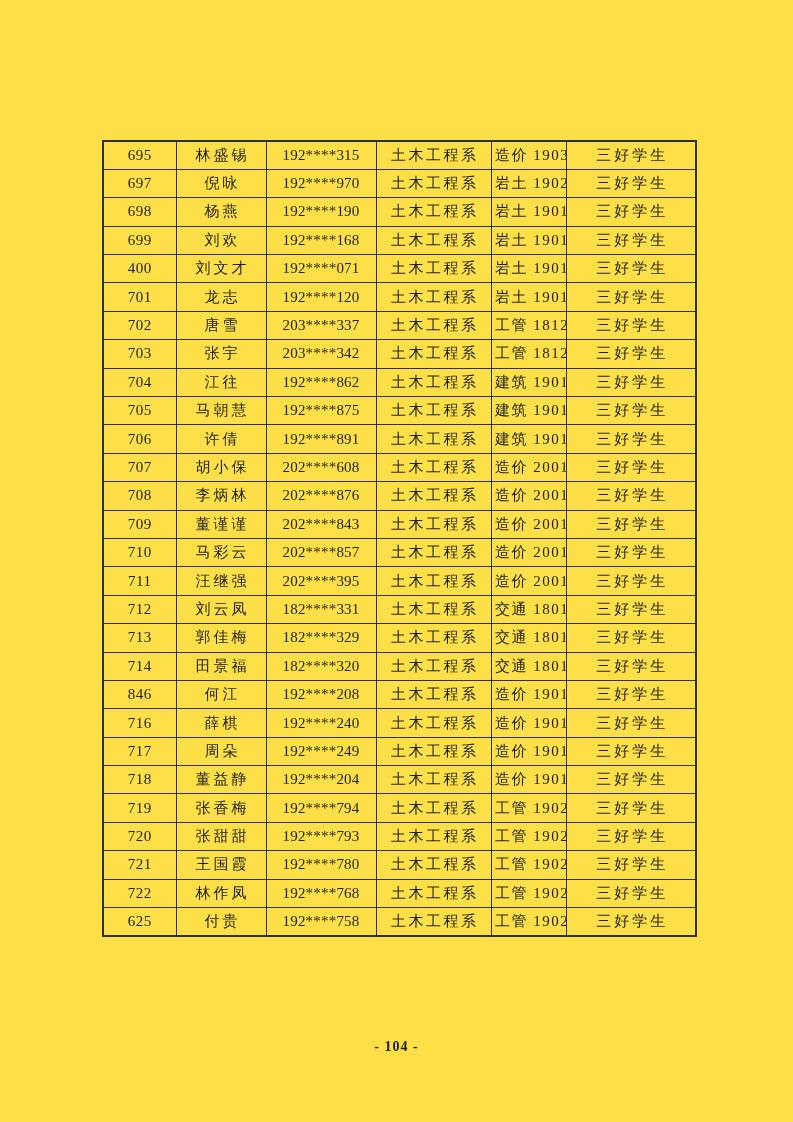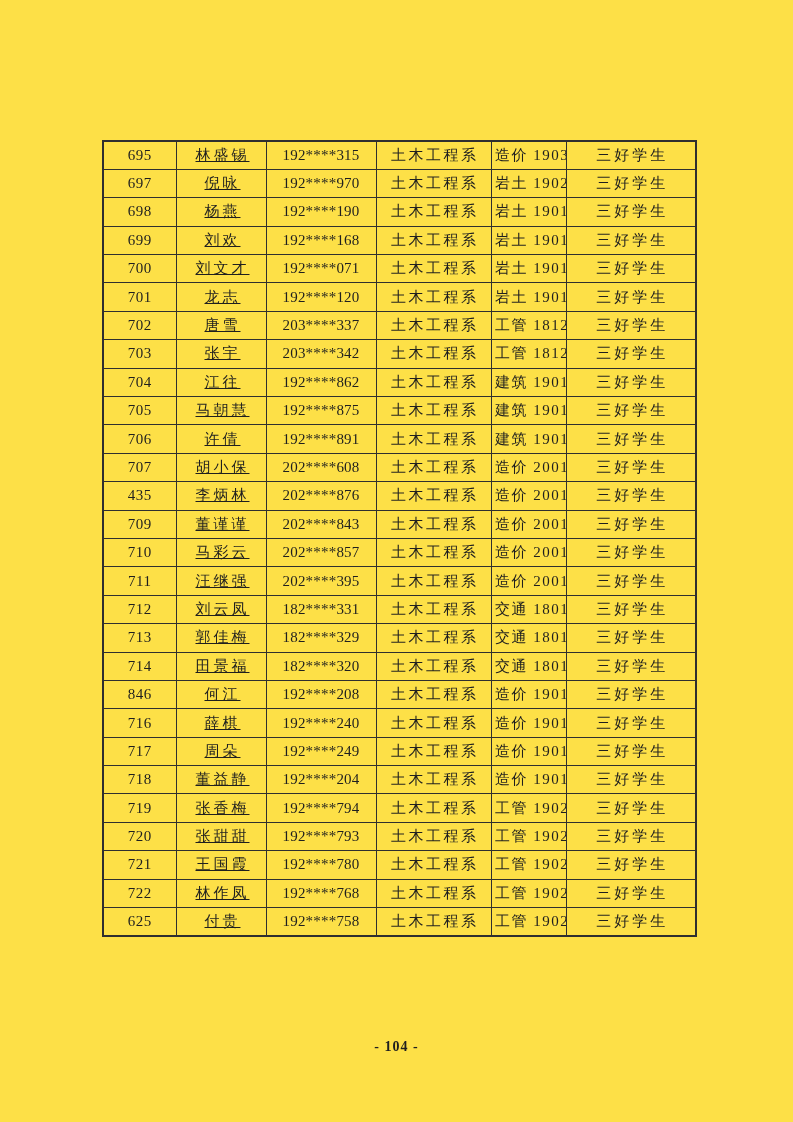--- a/index.html
+++ b/index.html
@@ -25,21 +25,21 @@
     border:1px solid #2f2f2f;
     height:28.4px;
     text-align:center;
     vertical-align:middle;
     font-size:15px;
     white-space:nowrap;
     overflow:hidden;
     padding:0 2px;
   }
   td.cell-serial   { letter-spacing:0.5px; }
-  td.cell-name     { letter-spacing:3px;   text-indent:3px;text-decoration:underline; }
+  td.cell-name     { letter-spacing:3px;   text-indent:3px; }
   td.cell-id       { letter-spacing:0.2px; }
   td.cell-dept     { letter-spacing:2.5px; text-indent:2.5px; }
   td.cell-class    { letter-spacing:1.5px; text-indent:1.5px; }
   td.cell-award    { letter-spacing:3px;   text-indent:3px; }
   .footer {
     position:absolute;
     left:0; top:1039px;
     width:100%;
     text-align:center;
     font-size:14px;
@@ -94,21 +94,21 @@
     <tr>
       <td class="cell-serial">699</td>
       <td class="cell-name">刘欢</td>
       <td class="cell-id">192****168</td>
       <td class="cell-dept">土木工程系</td>
       <td class="cell-class">岩土 1901</td>
       <td class="cell-award">三好学生</td>
     </tr>
 
     <tr>
-      <td class="cell-serial">700</td>
+      <td class="cell-serial">400</td>
       <td class="cell-name">刘文才</td>
       <td class="cell-id">192****071</td>
       <td class="cell-dept">土木工程系</td>
       <td class="cell-class">岩土 1901</td>
       <td class="cell-award">三好学生</td>
     </tr>
 
     <tr>
       <td class="cell-serial">701</td>
       <td class="cell-name">龙志</td>
@@ -166,21 +166,21 @@
     <tr>
       <td class="cell-serial">707</td>
       <td class="cell-name">胡小保</td>
       <td class="cell-id">202****608</td>
       <td class="cell-dept">土木工程系</td>
       <td class="cell-class">造价 2001</td>
       <td class="cell-award">三好学生</td>
     </tr>
 
     <tr>
-      <td class="cell-serial">435</td>
+      <td class="cell-serial">708</td>
       <td class="cell-name">李炳林</td>
       <td class="cell-id">202****876</td>
       <td class="cell-dept">土木工程系</td>
       <td class="cell-class">造价 2001</td>
       <td class="cell-award">三好学生</td>
     </tr>
 
     <tr>
       <td class="cell-serial">709</td>
       <td class="cell-name">董谨谨</td>

